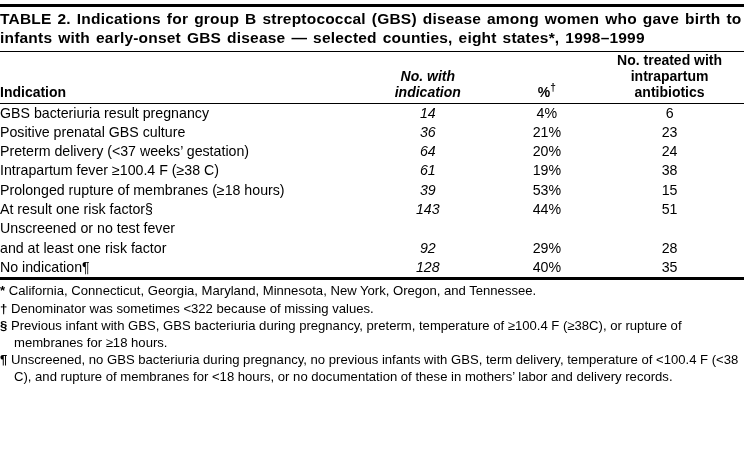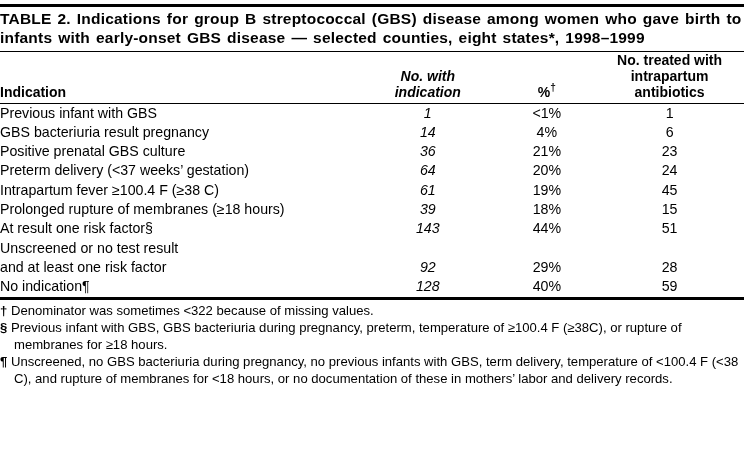--- a/index.html
+++ b/index.html
@@ -117,26 +117,20 @@
         </tr>
       </thead>
     </table>
   </div>
 
   <div class="rule-thin"></div>
 
   <table class="maintable">
     <tbody>
       <tr>
-        <td class="col-ind">Previous infant with GBS</td>
-        <td class="col-no">1</td>
-        <td class="col-pct">&lt;1%</td>
-        <td class="col-tx">1</td>
-      </tr>
-      <tr>
         <td class="col-ind">GBS bacteriuria result pregnancy</td>
         <td class="col-no">14</td>
         <td class="col-pct">4%</td>
         <td class="col-tx">6</td>
       </tr>
       <tr>
         <td class="col-ind">Positive prenatal GBS culture</td>
         <td class="col-no">36</td>
         <td class="col-pct">21%</td>
         <td class="col-tx">23</td>
@@ -144,56 +138,57 @@
       <tr>
         <td class="col-ind">Preterm delivery (&lt;37 weeks’ gestation)</td>
         <td class="col-no">64</td>
         <td class="col-pct">20%</td>
         <td class="col-tx">24</td>
       </tr>
       <tr>
         <td class="col-ind">Intrapartum fever ≥100.4 F (≥38 C)</td>
         <td class="col-no">61</td>
         <td class="col-pct">19%</td>
-        <td class="col-tx">45</td>
+        <td class="col-tx">38</td>
       </tr>
       <tr>
         <td class="col-ind">Prolonged rupture of membranes (≥18 hours)</td>
         <td class="col-no">39</td>
-        <td class="col-pct">18%</td>
+        <td class="col-pct">53%</td>
         <td class="col-tx">15</td>
       </tr>
       <tr>
         <td class="col-ind">At result one risk factor§</td>
         <td class="col-no">143</td>
         <td class="col-pct">44%</td>
         <td class="col-tx">51</td>
       </tr>
       <tr>
-        <td class="col-ind">Unscreened or no test result</td>
+        <td class="col-ind">Unscreened or no test fever</td>
         <td class="col-no"></td>
         <td class="col-pct"></td>
         <td class="col-tx"></td>
       </tr>
       <tr>
         <td class="col-ind indent-cont">and at least one risk factor</td>
         <td class="col-no">92</td>
         <td class="col-pct">29%</td>
         <td class="col-tx">28</td>
       </tr>
       <tr>
         <td class="col-ind">No indication¶</td>
         <td class="col-no">128</td>
         <td class="col-pct">40%</td>
-        <td class="col-tx">59</td>
+        <td class="col-tx">35</td>
       </tr>
     </tbody>
   </table>
 
   <div class="rule-bottom"></div>
 
   <div class="footnotes">
+    <span class="fn"><span class="mark">*</span> <span>California, Connecticut, Georgia, Maryland, Minnesota, New York, Oregon, and Tennessee.</span></span>
     <span class="fn"><span class="mark">†</span> <span>Denominator was sometimes &lt;322 because of missing values.</span></span>
     <span class="fn"><span class="mark">§</span> <span>Previous infant with GBS, GBS bacteriuria during pregnancy, preterm, temperature of ≥100.4 F (≥38C), or rupture of membranes for ≥18 hours.</span></span>
     <span class="fn"><span class="mark">¶</span> <span>Unscreened, no GBS bacteriuria during pregnancy, no previous infants with GBS, term delivery, temperature of &lt;100.4 F (&lt;38 C), and rupture of membranes for &lt;18 hours, or no documentation of these in mothers’ labor and delivery records.</span></span>
   </div>
 
 </div>
 
 </body></html>

